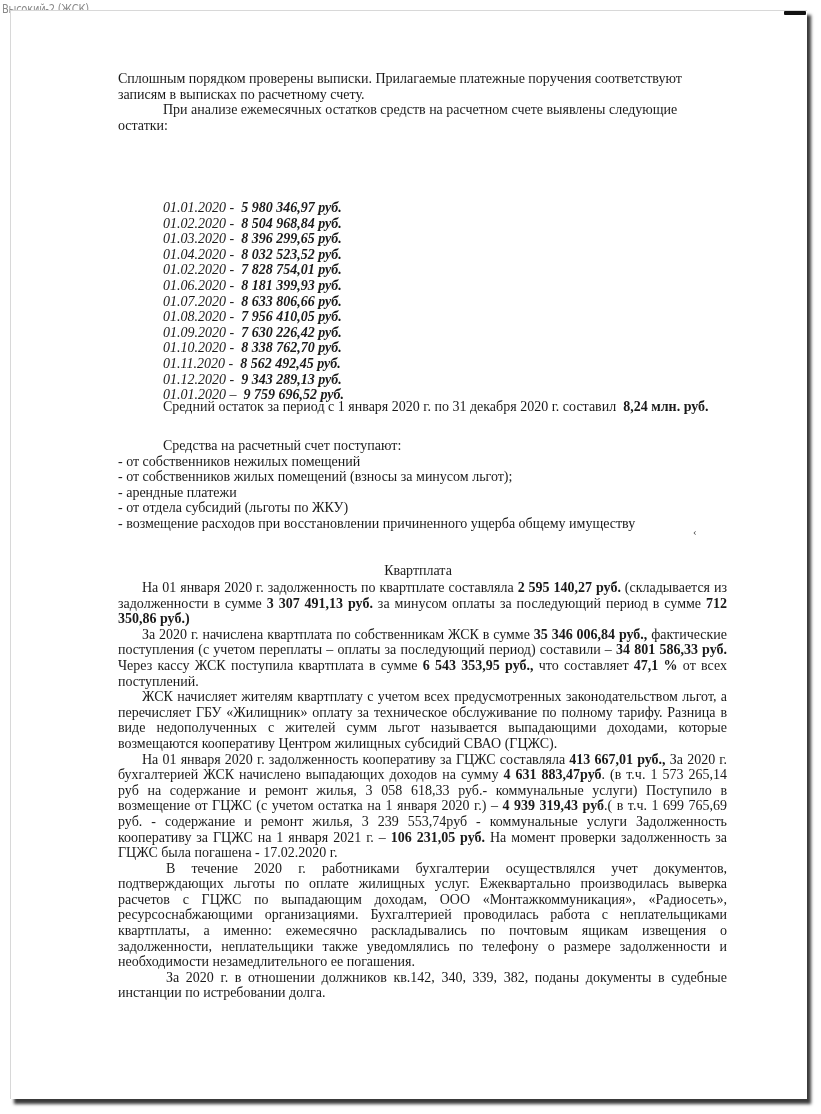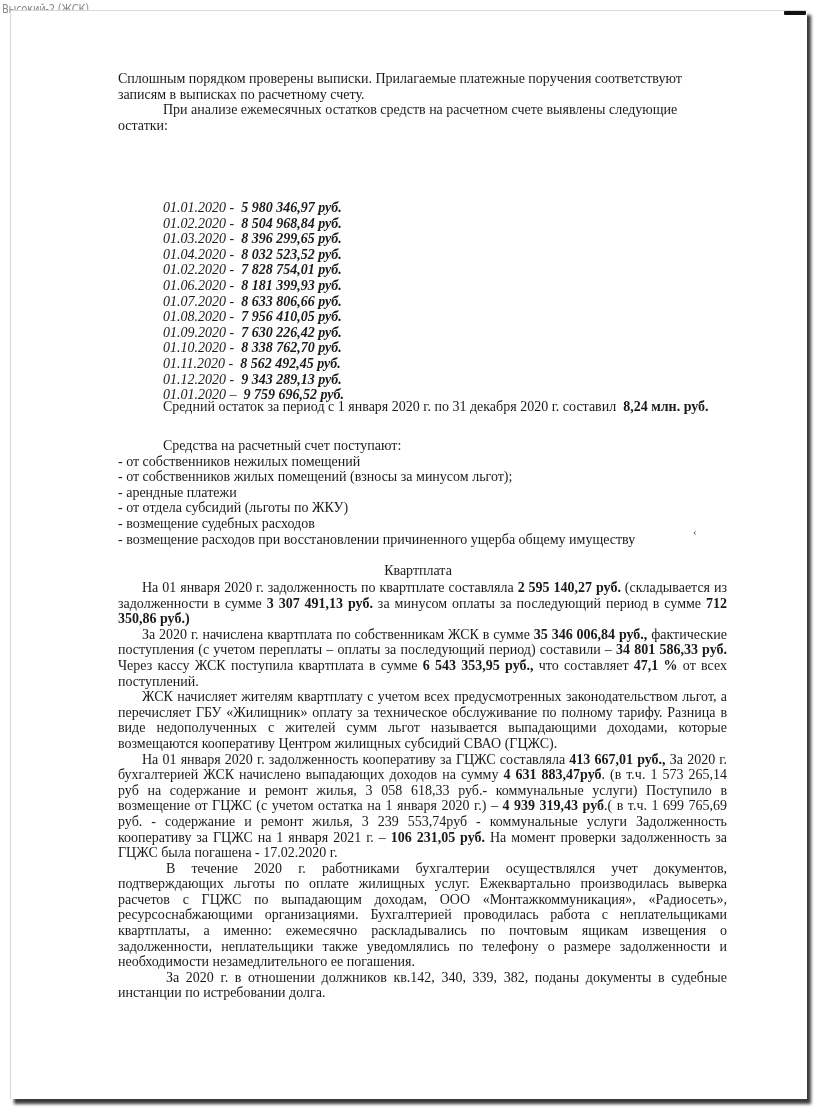--- a/index.html
+++ b/index.html
@@ -76,21 +76,20 @@
     </p>
   </div>
 
   <div class="blk" style="left:118px; top:438px; width:600px;">
     <p class="p" style="padding-left:45px;">Средства на расчетный счет  поступают:</p>
     <div id="sources-list">
         <div>- от собственников нежилых помещений</div>
         <div>- от собственников жилых помещений (взносы за минусом льгот);</div>
         <div>- арендные платежи</div>
         <div>- от отдела субсидий (льготы по ЖКУ)</div>
-        <div>- возмещение судебных расходов</div>
         <div>- возмещение расходов при восстановлении причиненного ущерба общему имуществу</div>
       </div>
   </div>
   <span class="tick">‹</span>
 
   <div class="blk title" style="left:118px; top:563px; width:600px;">Квартплата</div>
 
   <div class="blk just" style="left:118px; top:580px; width:609px;">
     <p class="p ind2">
       <span>На 01 января 2020 г. задолженность по квартплате составляла </span><b>2 595 140,27 руб.</b><span> (складывается из задолженности в сумме </span><b>3 307 491,13 руб.</b><span> за минусом  оплаты за последующий период в сумме </span><b>712 350,86 руб.)</b>

